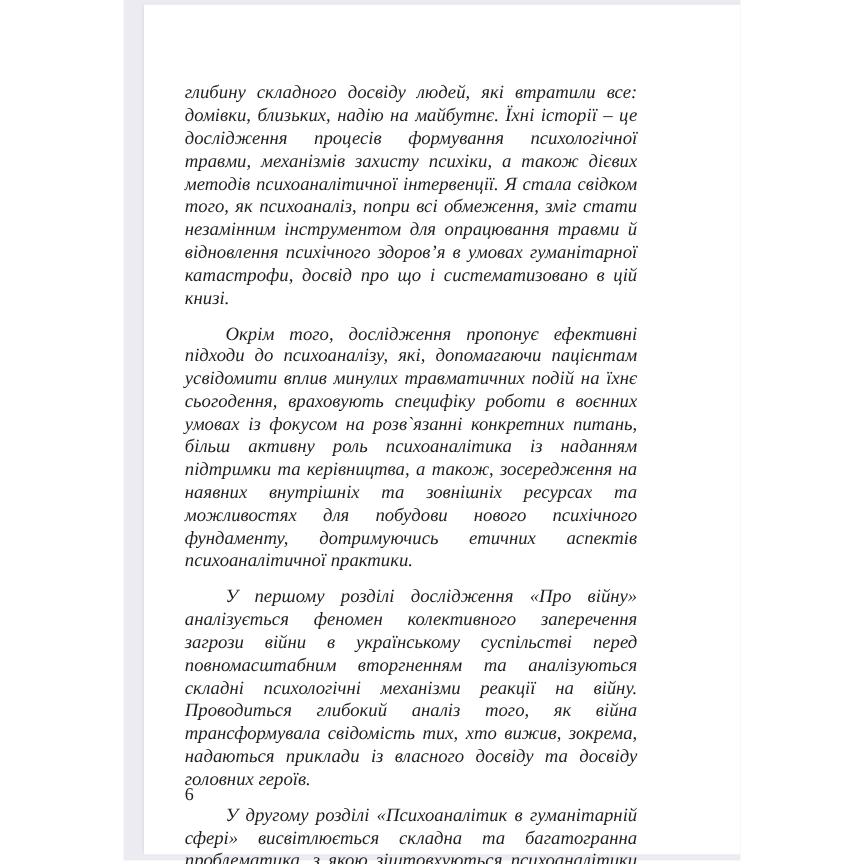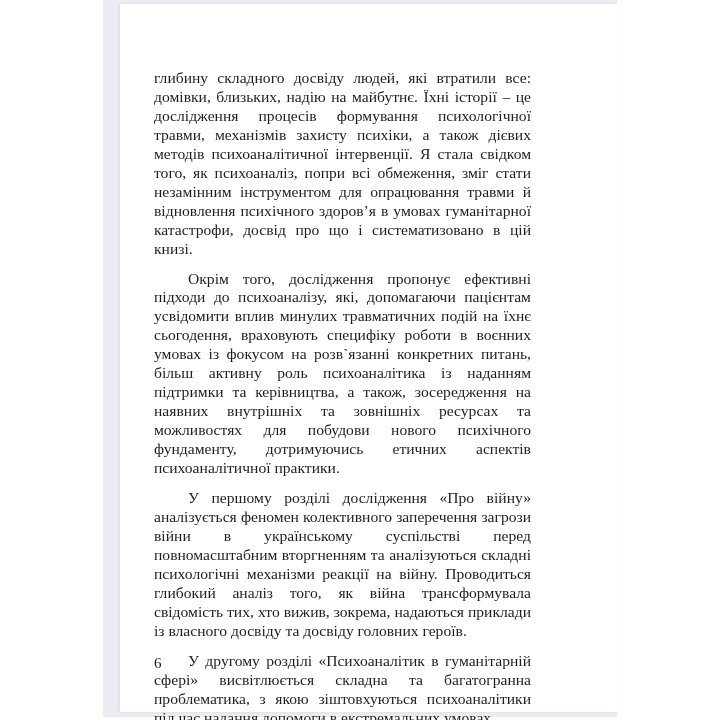--- a/index.html
+++ b/index.html
@@ -39,20 +39,21 @@
       top: 65px;
       width: 377px;
       font-family: "Liberation Serif", serif;
       font-size: 15.6px;
       line-height: 18.95px;
       color: #1e1e1e;
       text-align: justify;
     }
     .text-block p {
       margin: 0 0 11px 0;
+      font-style: italic;
     }
     .text-block p.indent {
       text-indent: 34px;
     }
     .page-number {
       position: absolute;
       left: 34px;
       top: 651px;
       font-family: "Liberation Serif", serif;
       font-size: 15px;

